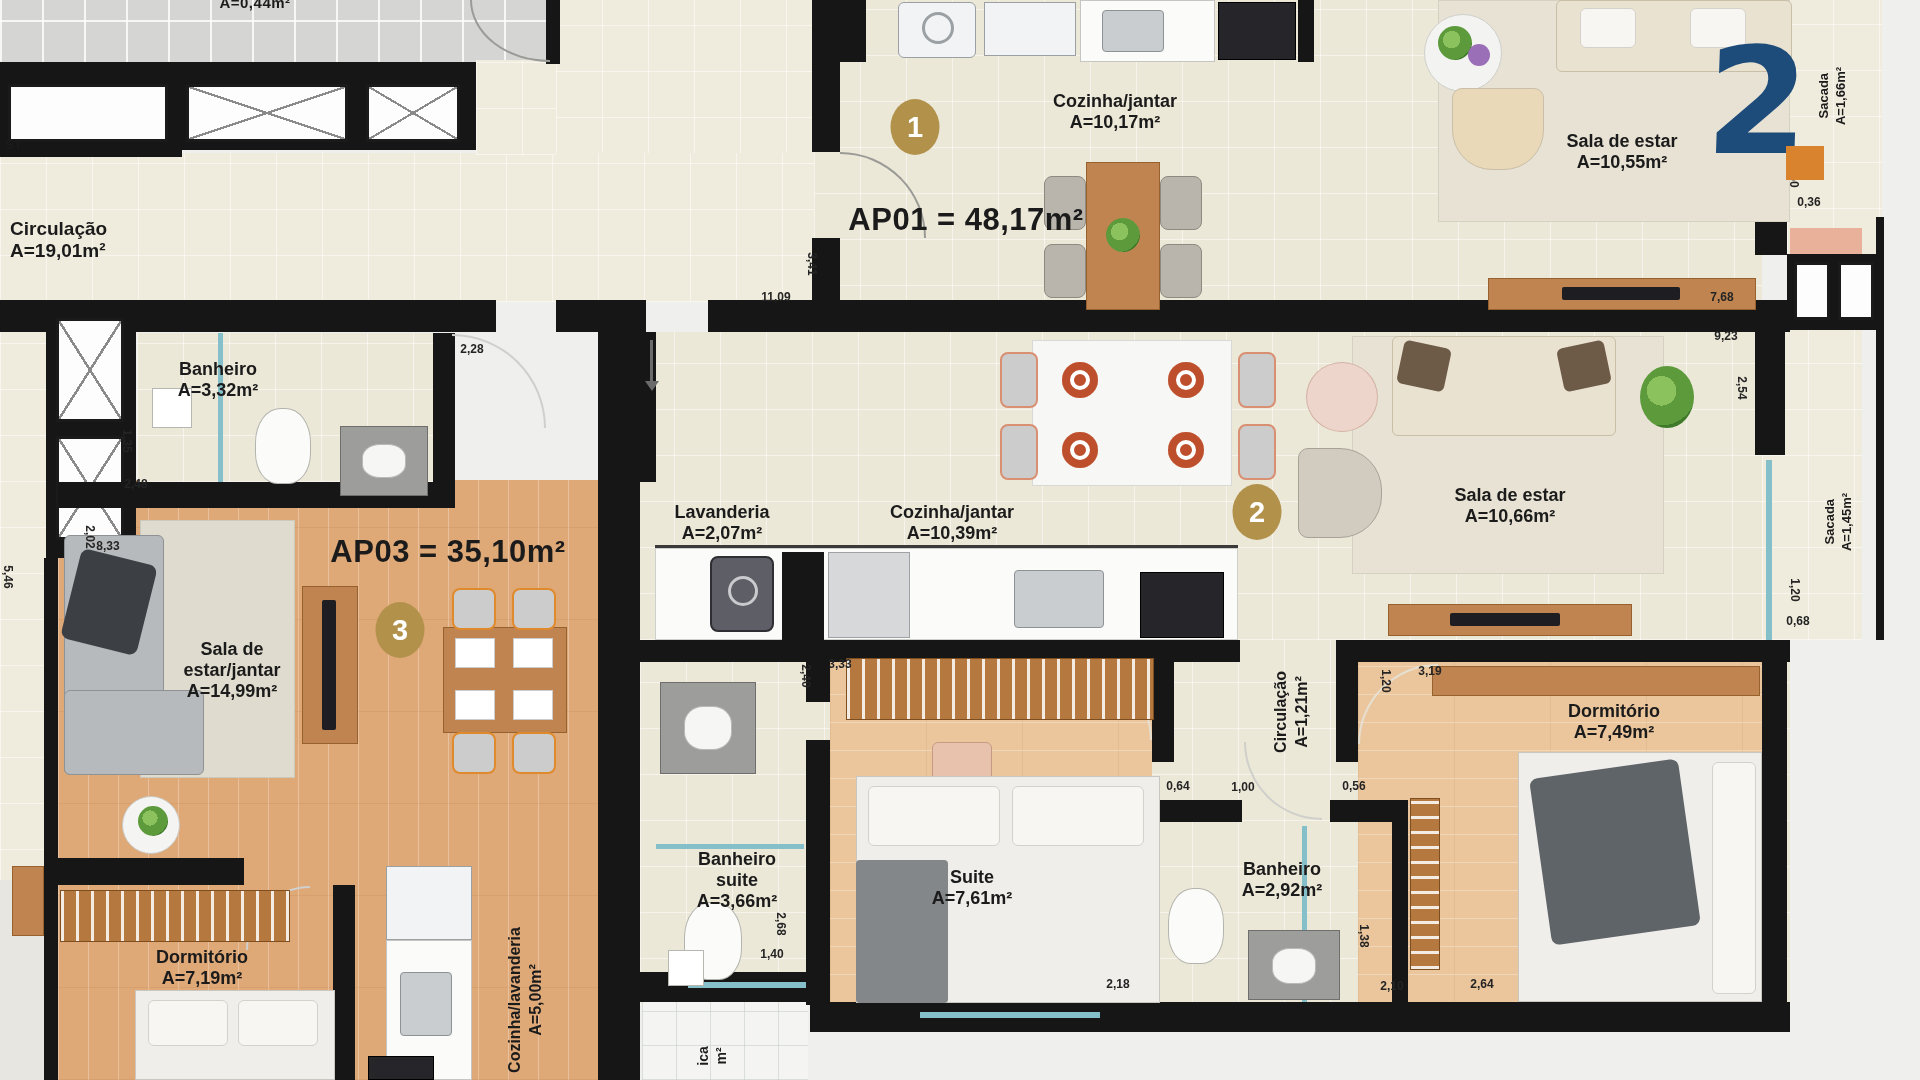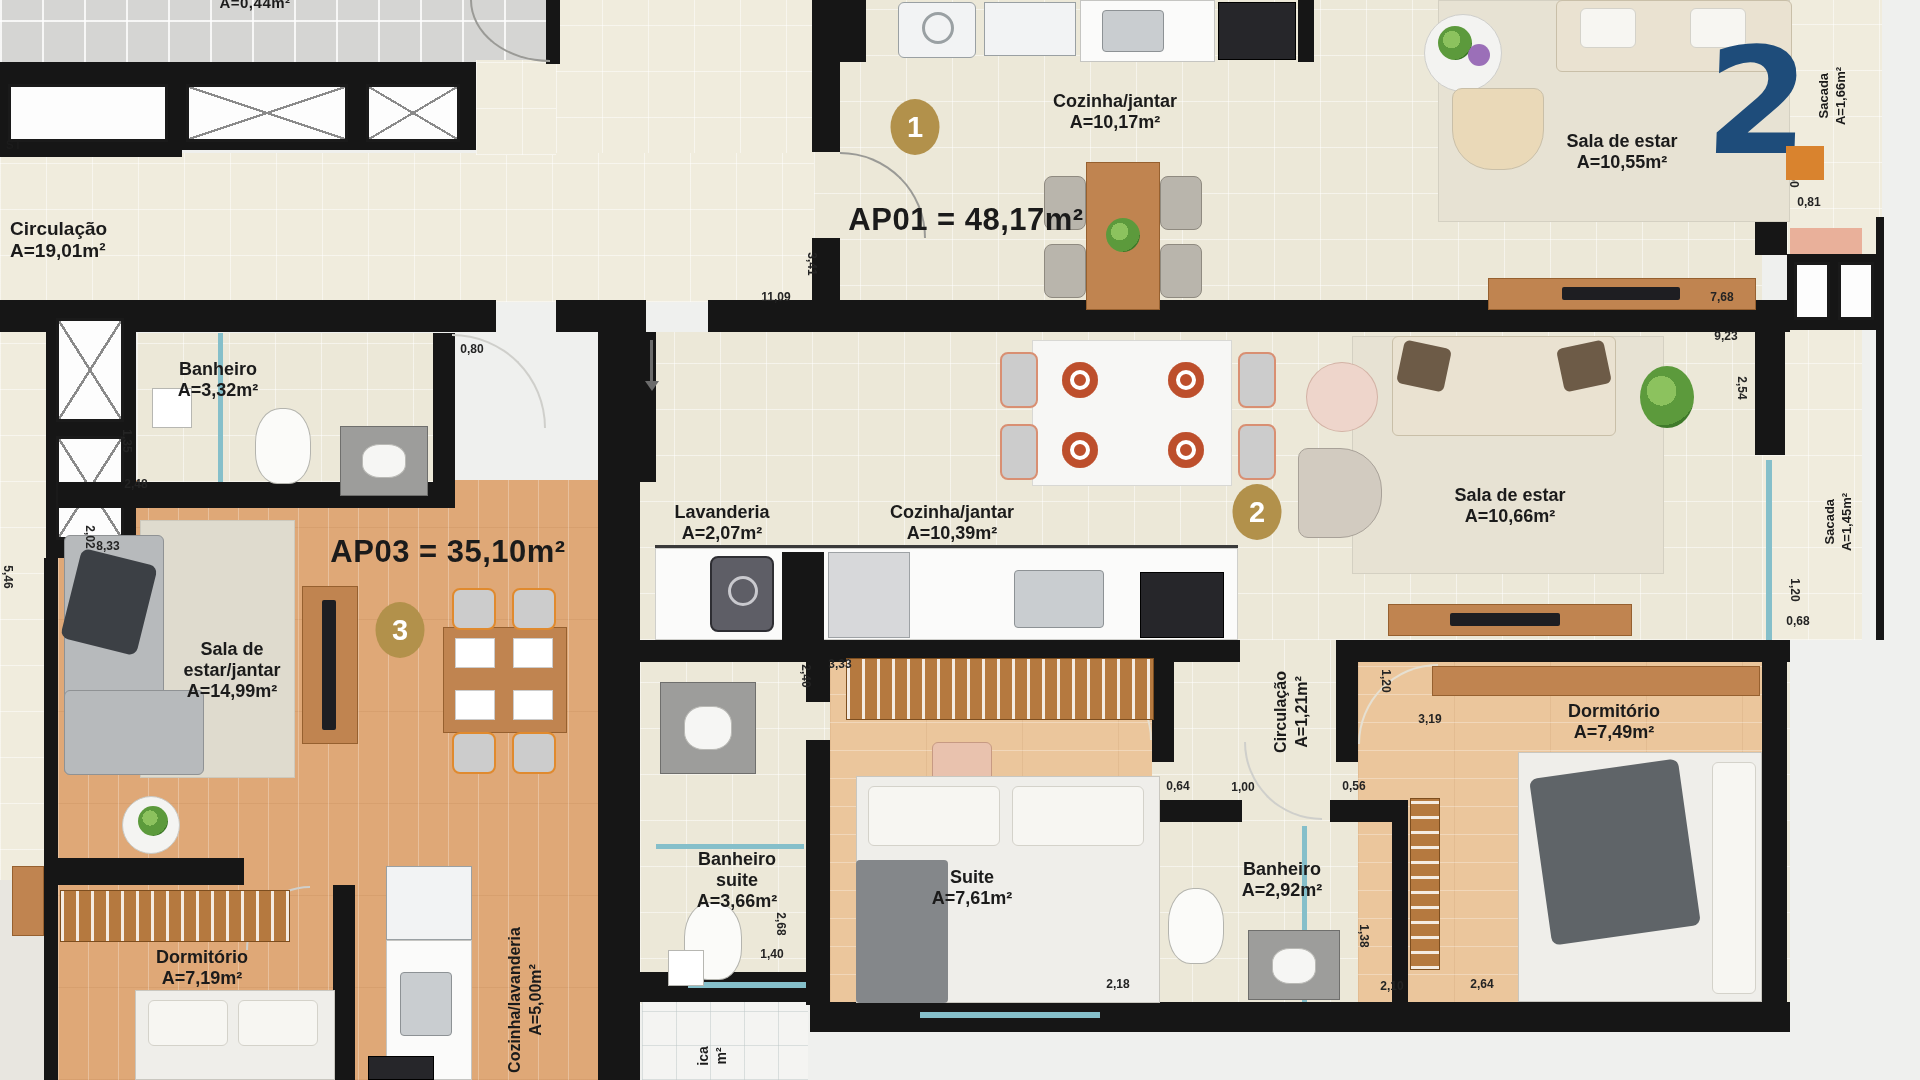--- a/index.html
+++ b/index.html
@@ -345,36 +345,36 @@
       <div>ST</div>
     </div>
     <div class="label vert" style="left: 712px; top: 1056px; font-size: 14px;">
       <div>ica</div>
       <div>m²</div>
     </div>
     <div class="dim" style="left: 776px; top: 297px;">11,09</div>
     <div class="dim v" style="left: 812px; top: 264px;">3,41</div>
     <div class="dim" style="left: 1722px; top: 297px;">7,68</div>
     <div class="dim v" style="left: 1794px; top: 176px;">1,50</div>
-    <div class="dim" style="left: 1809px; top: 202px;">0,81</div>
+    <div class="dim" style="left: 1809px; top: 202px;">0,36</div>
     <div class="dim" style="left: 1726px; top: 336px; text-align: center;">9,23</div>
     <div class="dim v" style="left: 1742px; top: 388px;">2,54</div>
-    <div class="dim" style="left: 472px; top: 349px;">0,80</div>
+    <div class="dim" style="left: 472px; top: 349px;">2,28</div>
     <div class="dim v" style="left: 127px; top: 441px;">1,35</div>
     <div class="dim" style="left: 136px; top: 484px;">2,48</div>
     <div class="dim v" style="left: 90px; top: 537px;">2,02</div>
     <div class="dim" style="left: 108px; top: 546px;">8,33</div>
     <div class="dim v" style="left: 8px; top: 577px;">5,46</div>
     <div class="dim v" style="left: 806px; top: 676px;">2,40</div>
     <div class="dim" style="left: 840px; top: 664px;">3,33</div>
     <div class="dim" style="left: 1178px; top: 786px;">0,64</div>
     <div class="dim" style="left: 1243px; top: 787px;">1,00</div>
     <div class="dim" style="left: 1354px; top: 786px;">0,56</div>
     <div class="dim v" style="left: 1386px; top: 681px;">1,20</div>
-    <div class="dim" style="left: 1430px; top: 671px; margin-top: 48px;">3,19</div>
+    <div class="dim" style="left: 1430px; top: 671px;">3,19</div>
     <div class="dim v" style="left: 781px; top: 924px;">2,68</div>
     <div class="dim" style="left: 772px; top: 954px;">1,40</div>
     <div class="dim v" style="left: 1364px; top: 936px;">1,38</div>
     <div class="dim" style="left: 1118px; top: 984px;">2,18</div>
     <div class="dim" style="left: 1392px; top: 986px;">2,10</div>
     <div class="dim" style="left: 1482px; top: 984px;">2,64</div>
     <div class="dim v" style="left: 1795px; top: 590px;">1,20</div>
     <div class="dim" style="left: 1798px; top: 621px;">0,68</div>
     <div class="badge" style="left: 915px; top: 127px; background: rgb(178, 145, 75);">1</div>
     <div class="badge" style="left: 1257px; top: 512px; background: rgb(178, 145, 75);">2</div>

